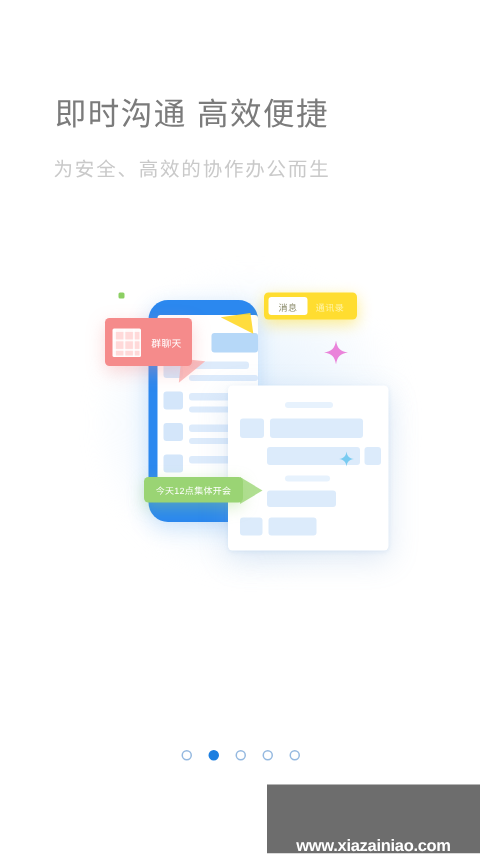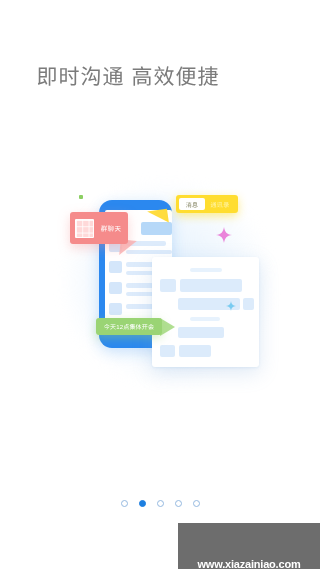--- a/index.html
+++ b/index.html
@@ -307,20 +307,21 @@
     line-height: 13px;
     letter-spacing: -0.2px;
     margin-top: 36px;
   }
 </style>
 </head>
 <body>
 
 <div class="headline-wrap">
   <div class="headline">即时沟通 高效便捷</div>
+  <div class="subhead">为安全、高效的协作办公而生</div>
 </div>
 
 <div class="stage">
 
   <div class="glow"></div>
 
   <div class="sq-accent" style="left:79px; top:25px; background:#8ccf63;"></div>
   <div class="sq-accent" style="left:92px; top:68px; width:5px; height:5px; background:#ffcf3d;"></div>
 
   <div class="phone">

